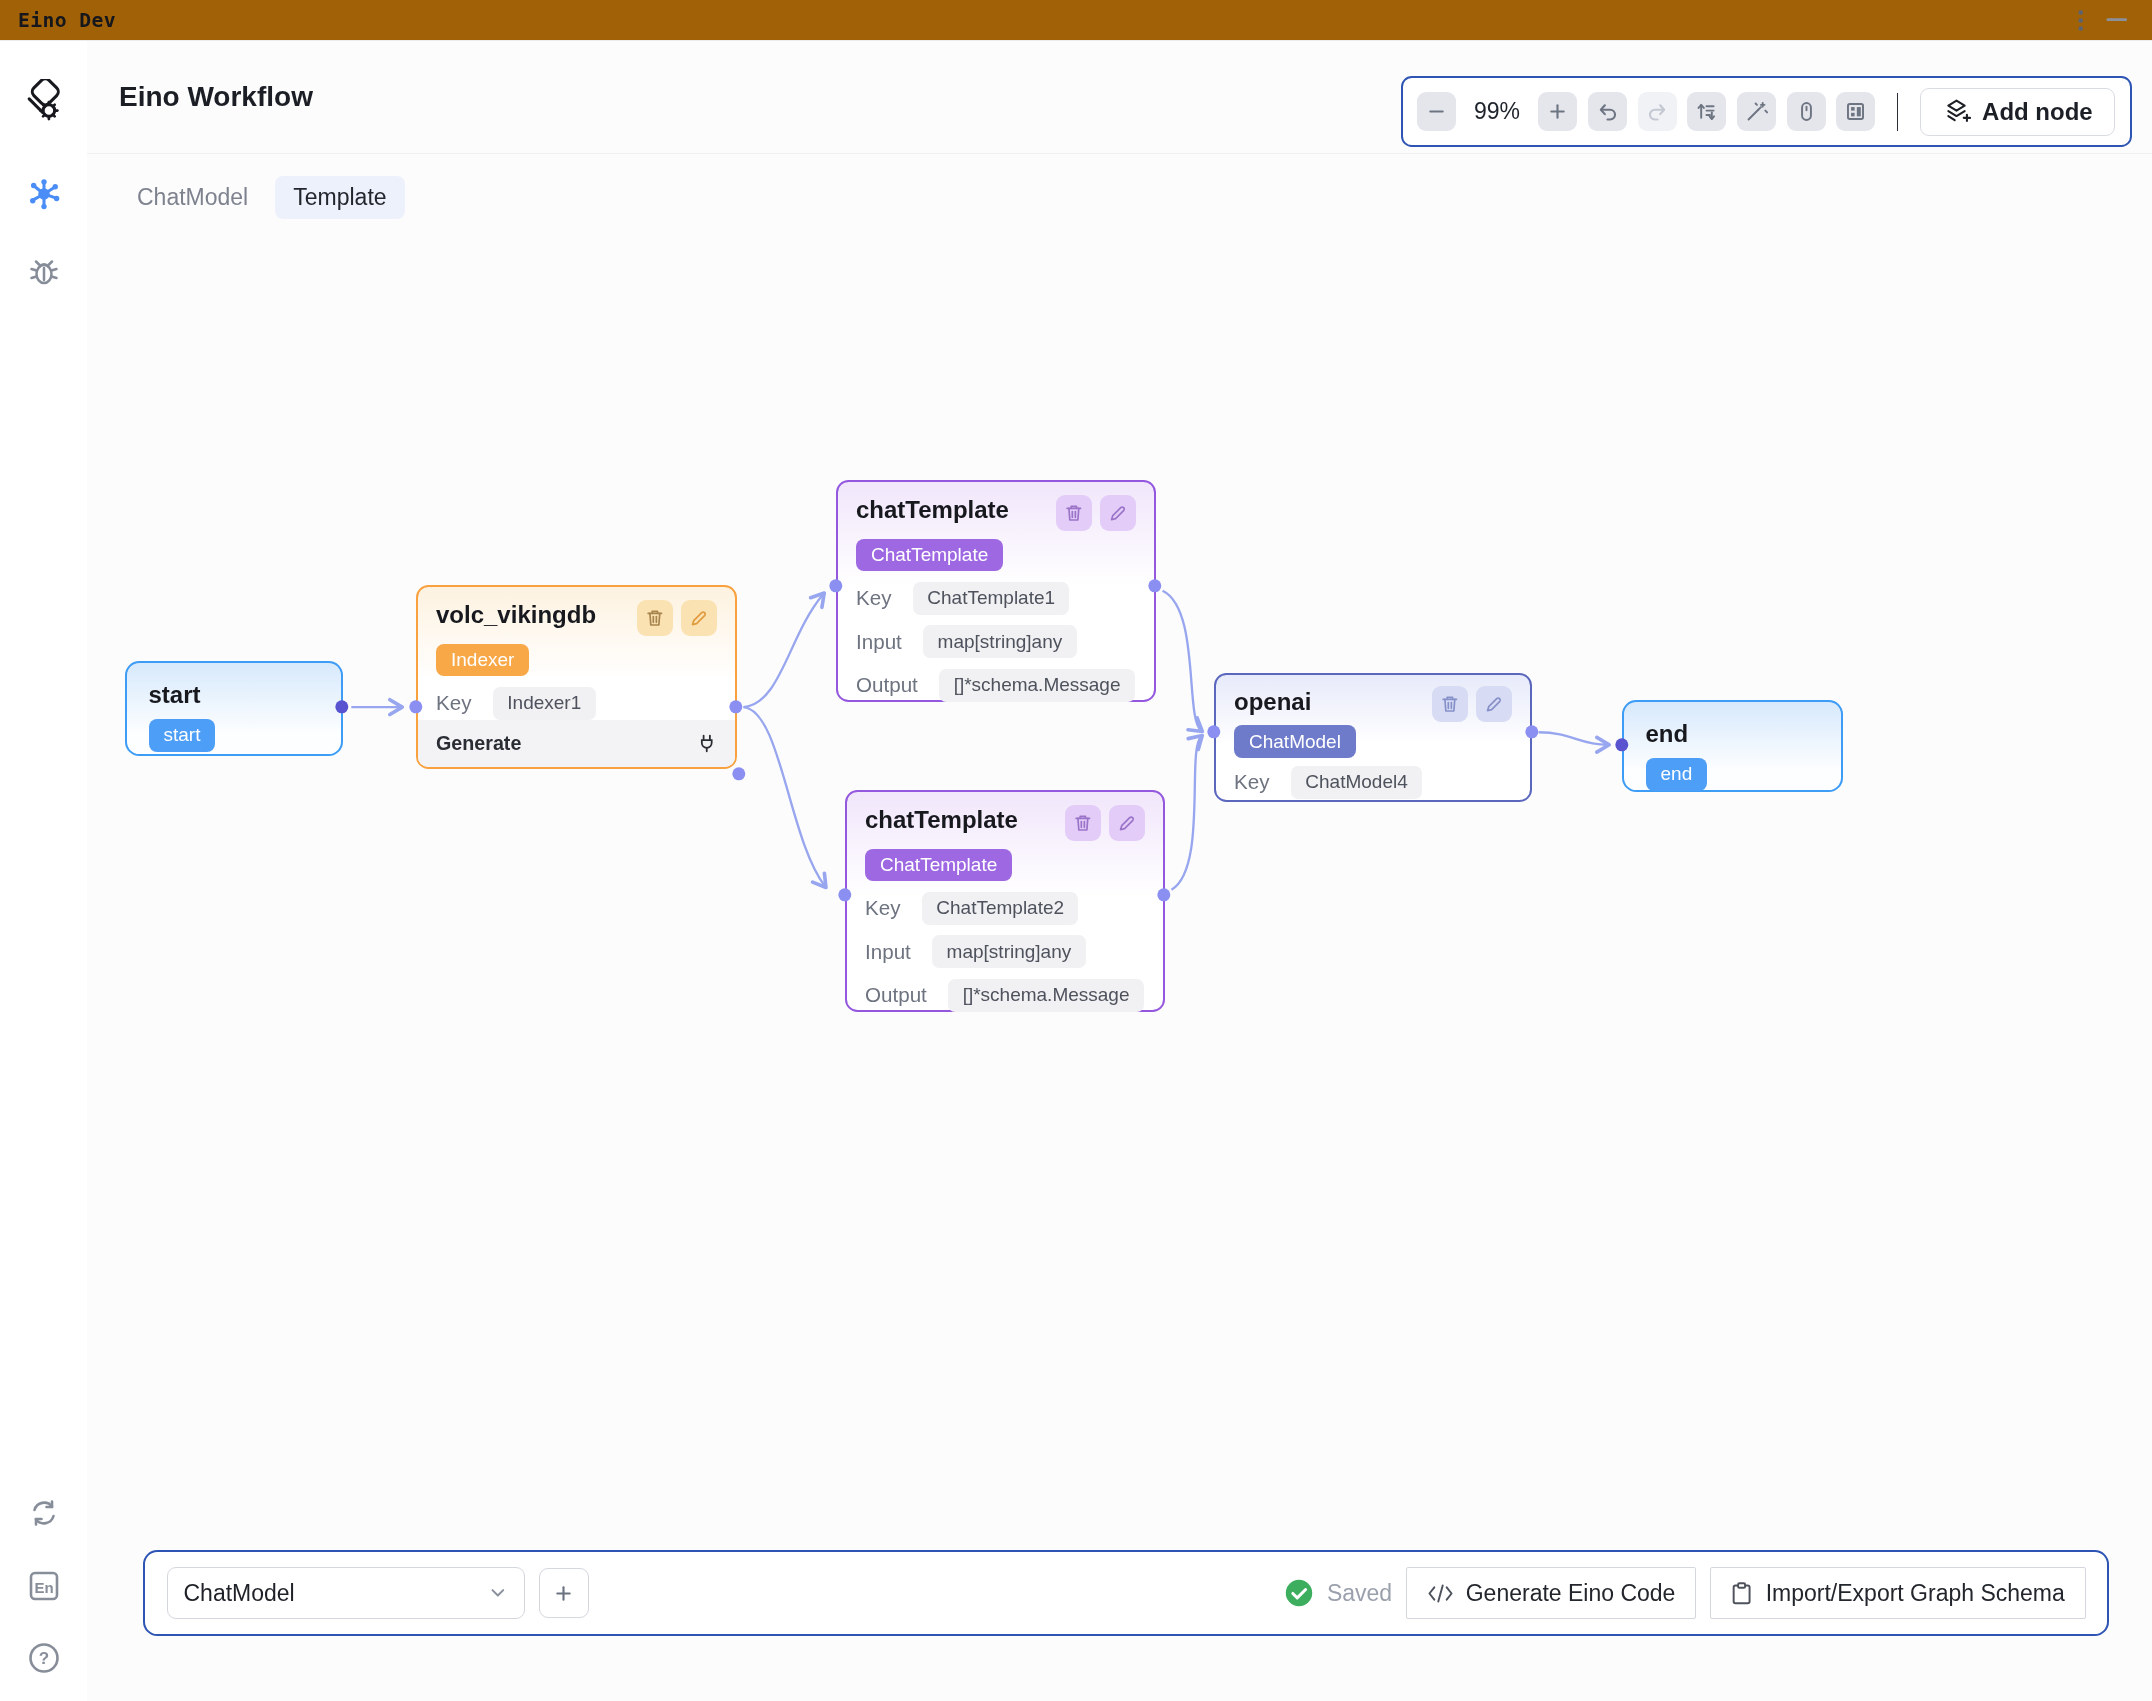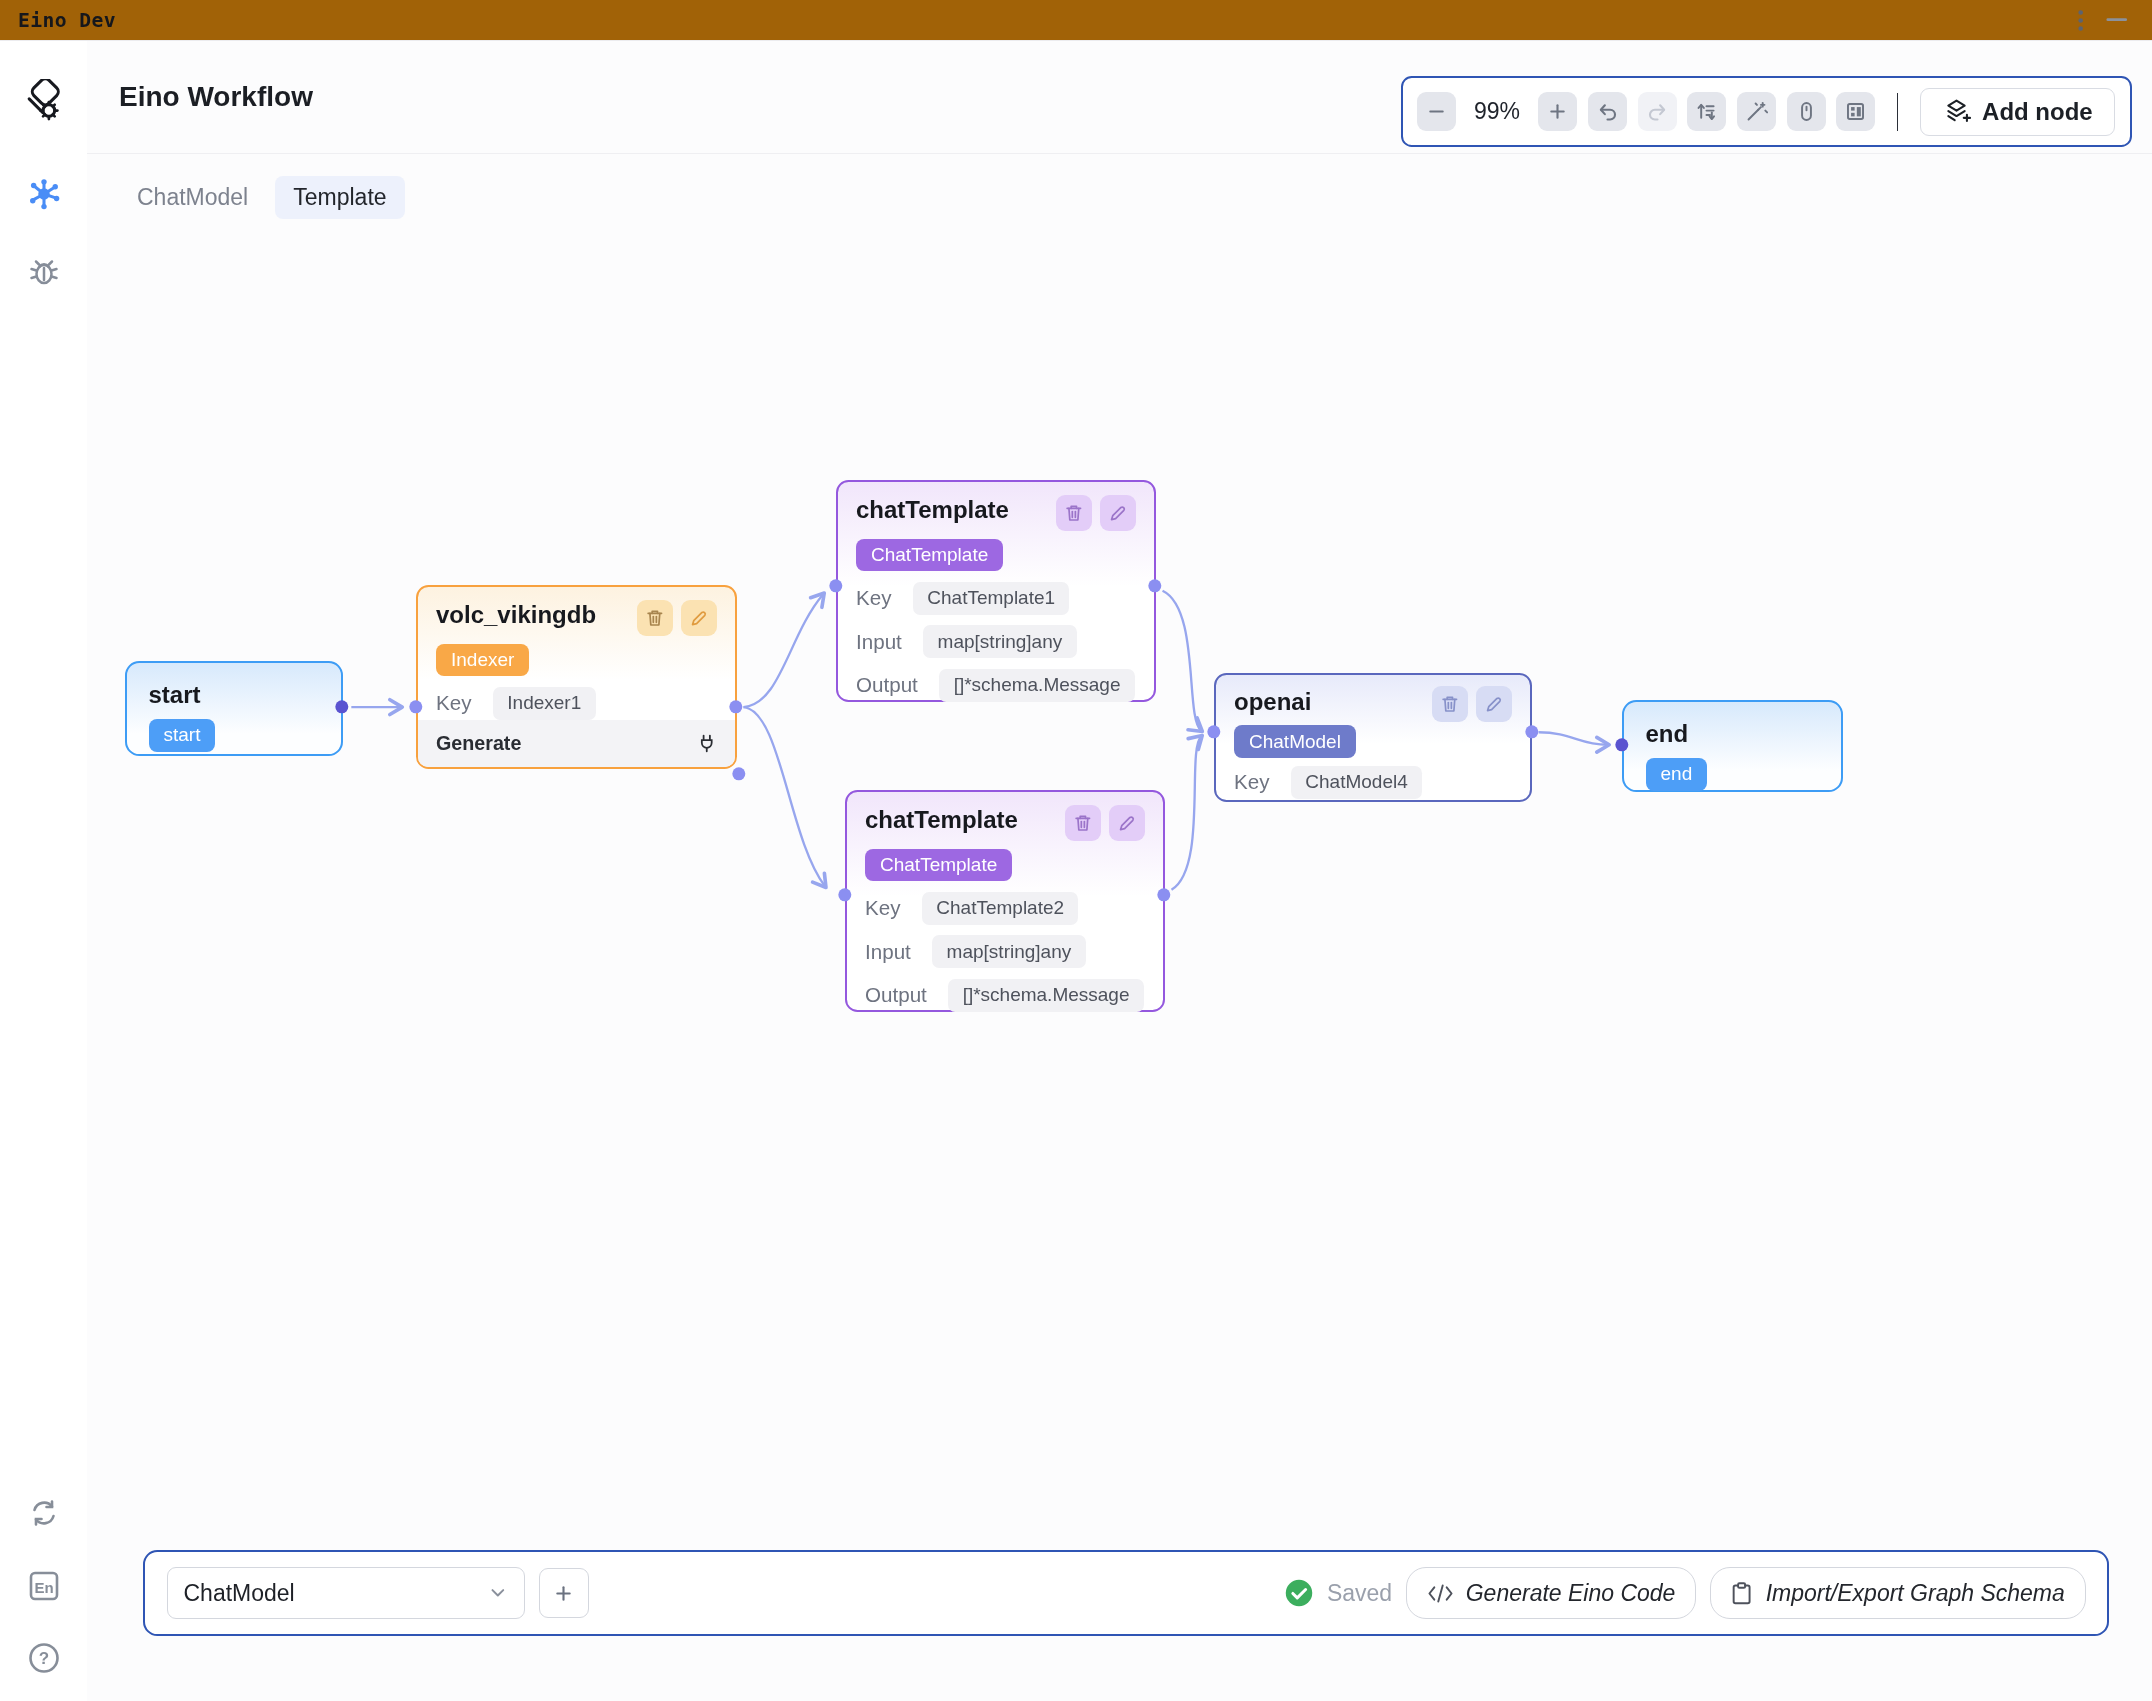--- a/index.html
+++ b/index.html
@@ -95,23 +95,23 @@
   .bottombar { position:absolute; z-index:6; left:56px; top:1509px; width:1966px; height:86px;
                background:#fff; border:2.2px solid #2f55b4; border-radius:14.3px;
                display:flex; align-items:center; padding:0 21.5px; gap:14.3px; }
   .select { width:358px; height:52px; border:1.8px solid #d4d7de; border-radius:9px;
             display:flex; align-items:center; justify-content:space-between;
             padding:0 16px; font-size:23px; color:#1e2127; cursor:pointer; background:#fff; }
   .plusbtn { width:50px; height:50px; border:1.8px solid #d4d7de; border-radius:9px; background:#fff;
              display:flex; align-items:center; justify-content:center; color:#6b7280; cursor:pointer; }
   .bb-spacer { flex:1; }
   .saved { display:flex; align-items:center; gap:12.5px; font-size:23px; color:#9aa0ac; }
-  .bbtn { height:52px; background:#fff; border:1.8px solid #d4d7de; border-radius:20px;
+  .bbtn { height:52px; background:#fff; border:1.8px solid #d4d7de; border-radius:2px;
           display:flex; align-items:center; gap:11.6px; padding:0 19.7px; font-size:23px;
-          color:#23262c; cursor:pointer;font-style:italic; }
+          color:#23262c; cursor:pointer; }
 </style>
 </head>
 <body>
 
 <div class="topbar">
   <div class="topbar-title">Eino Dev</div>
   <div class="topbar-spacer"></div>
   <div class="winicon">
     <svg width="5.4" height="23" viewBox="0 0 6 26">
         <g fill="#5c6370">

